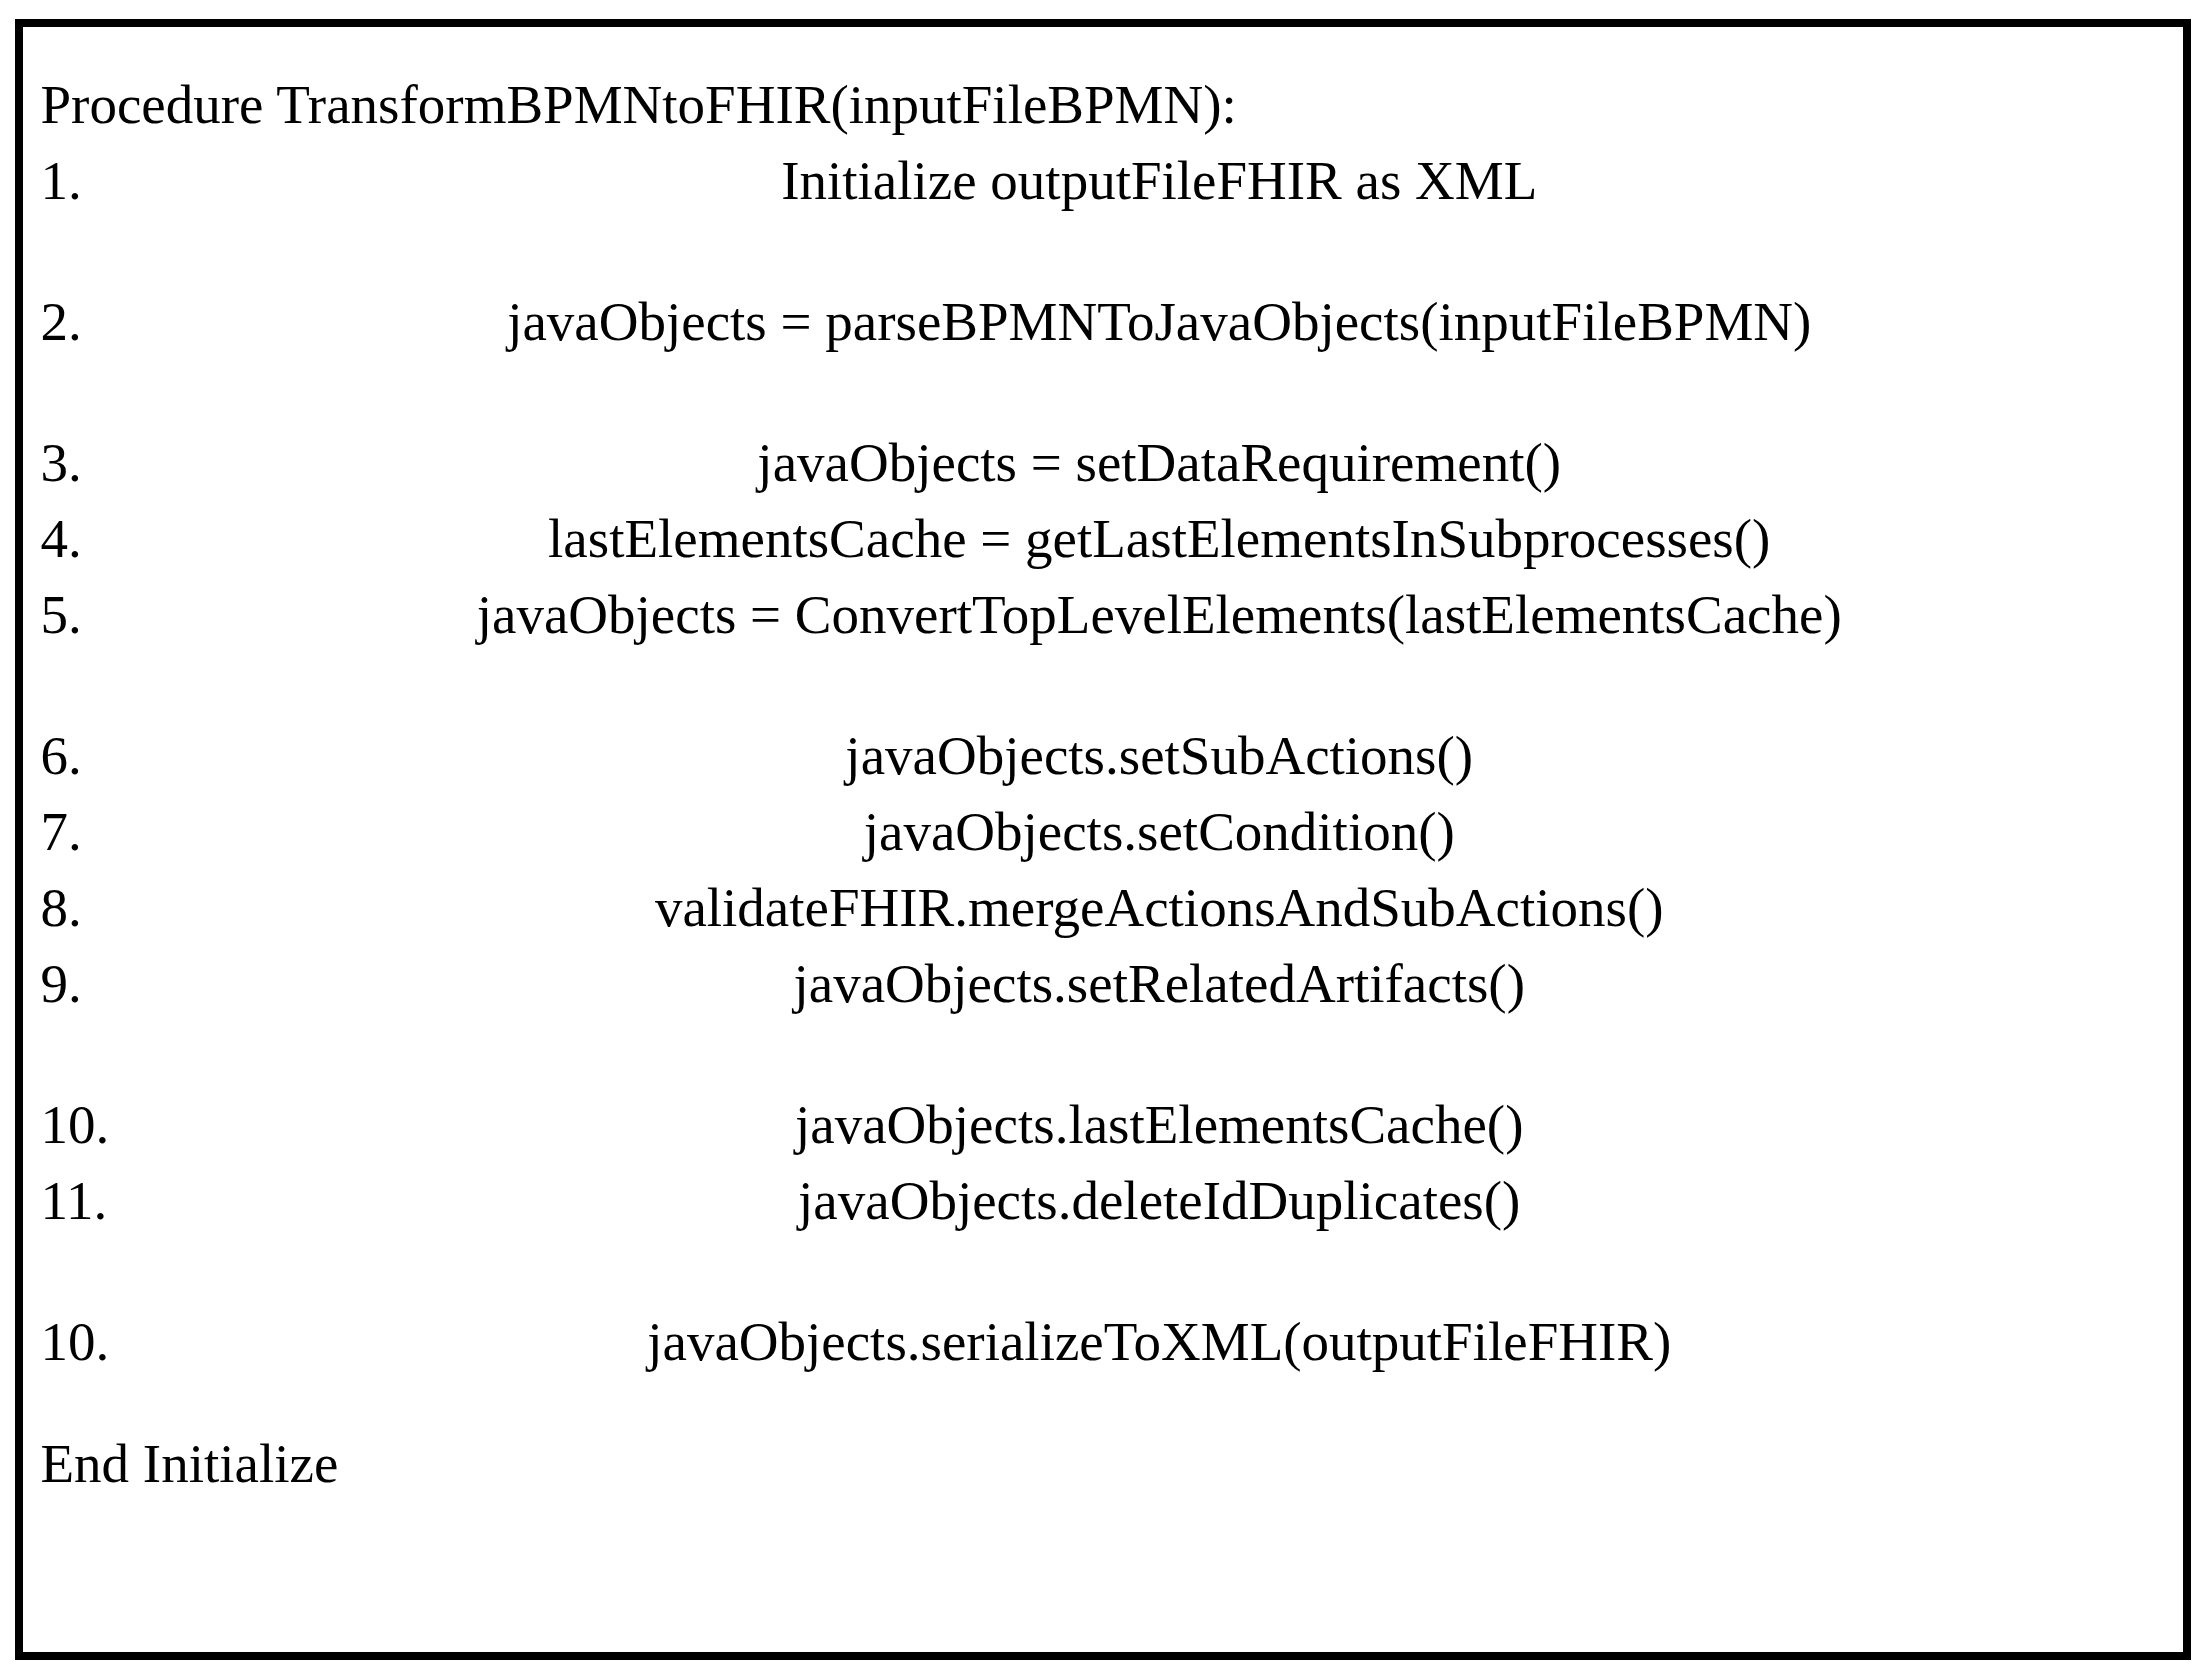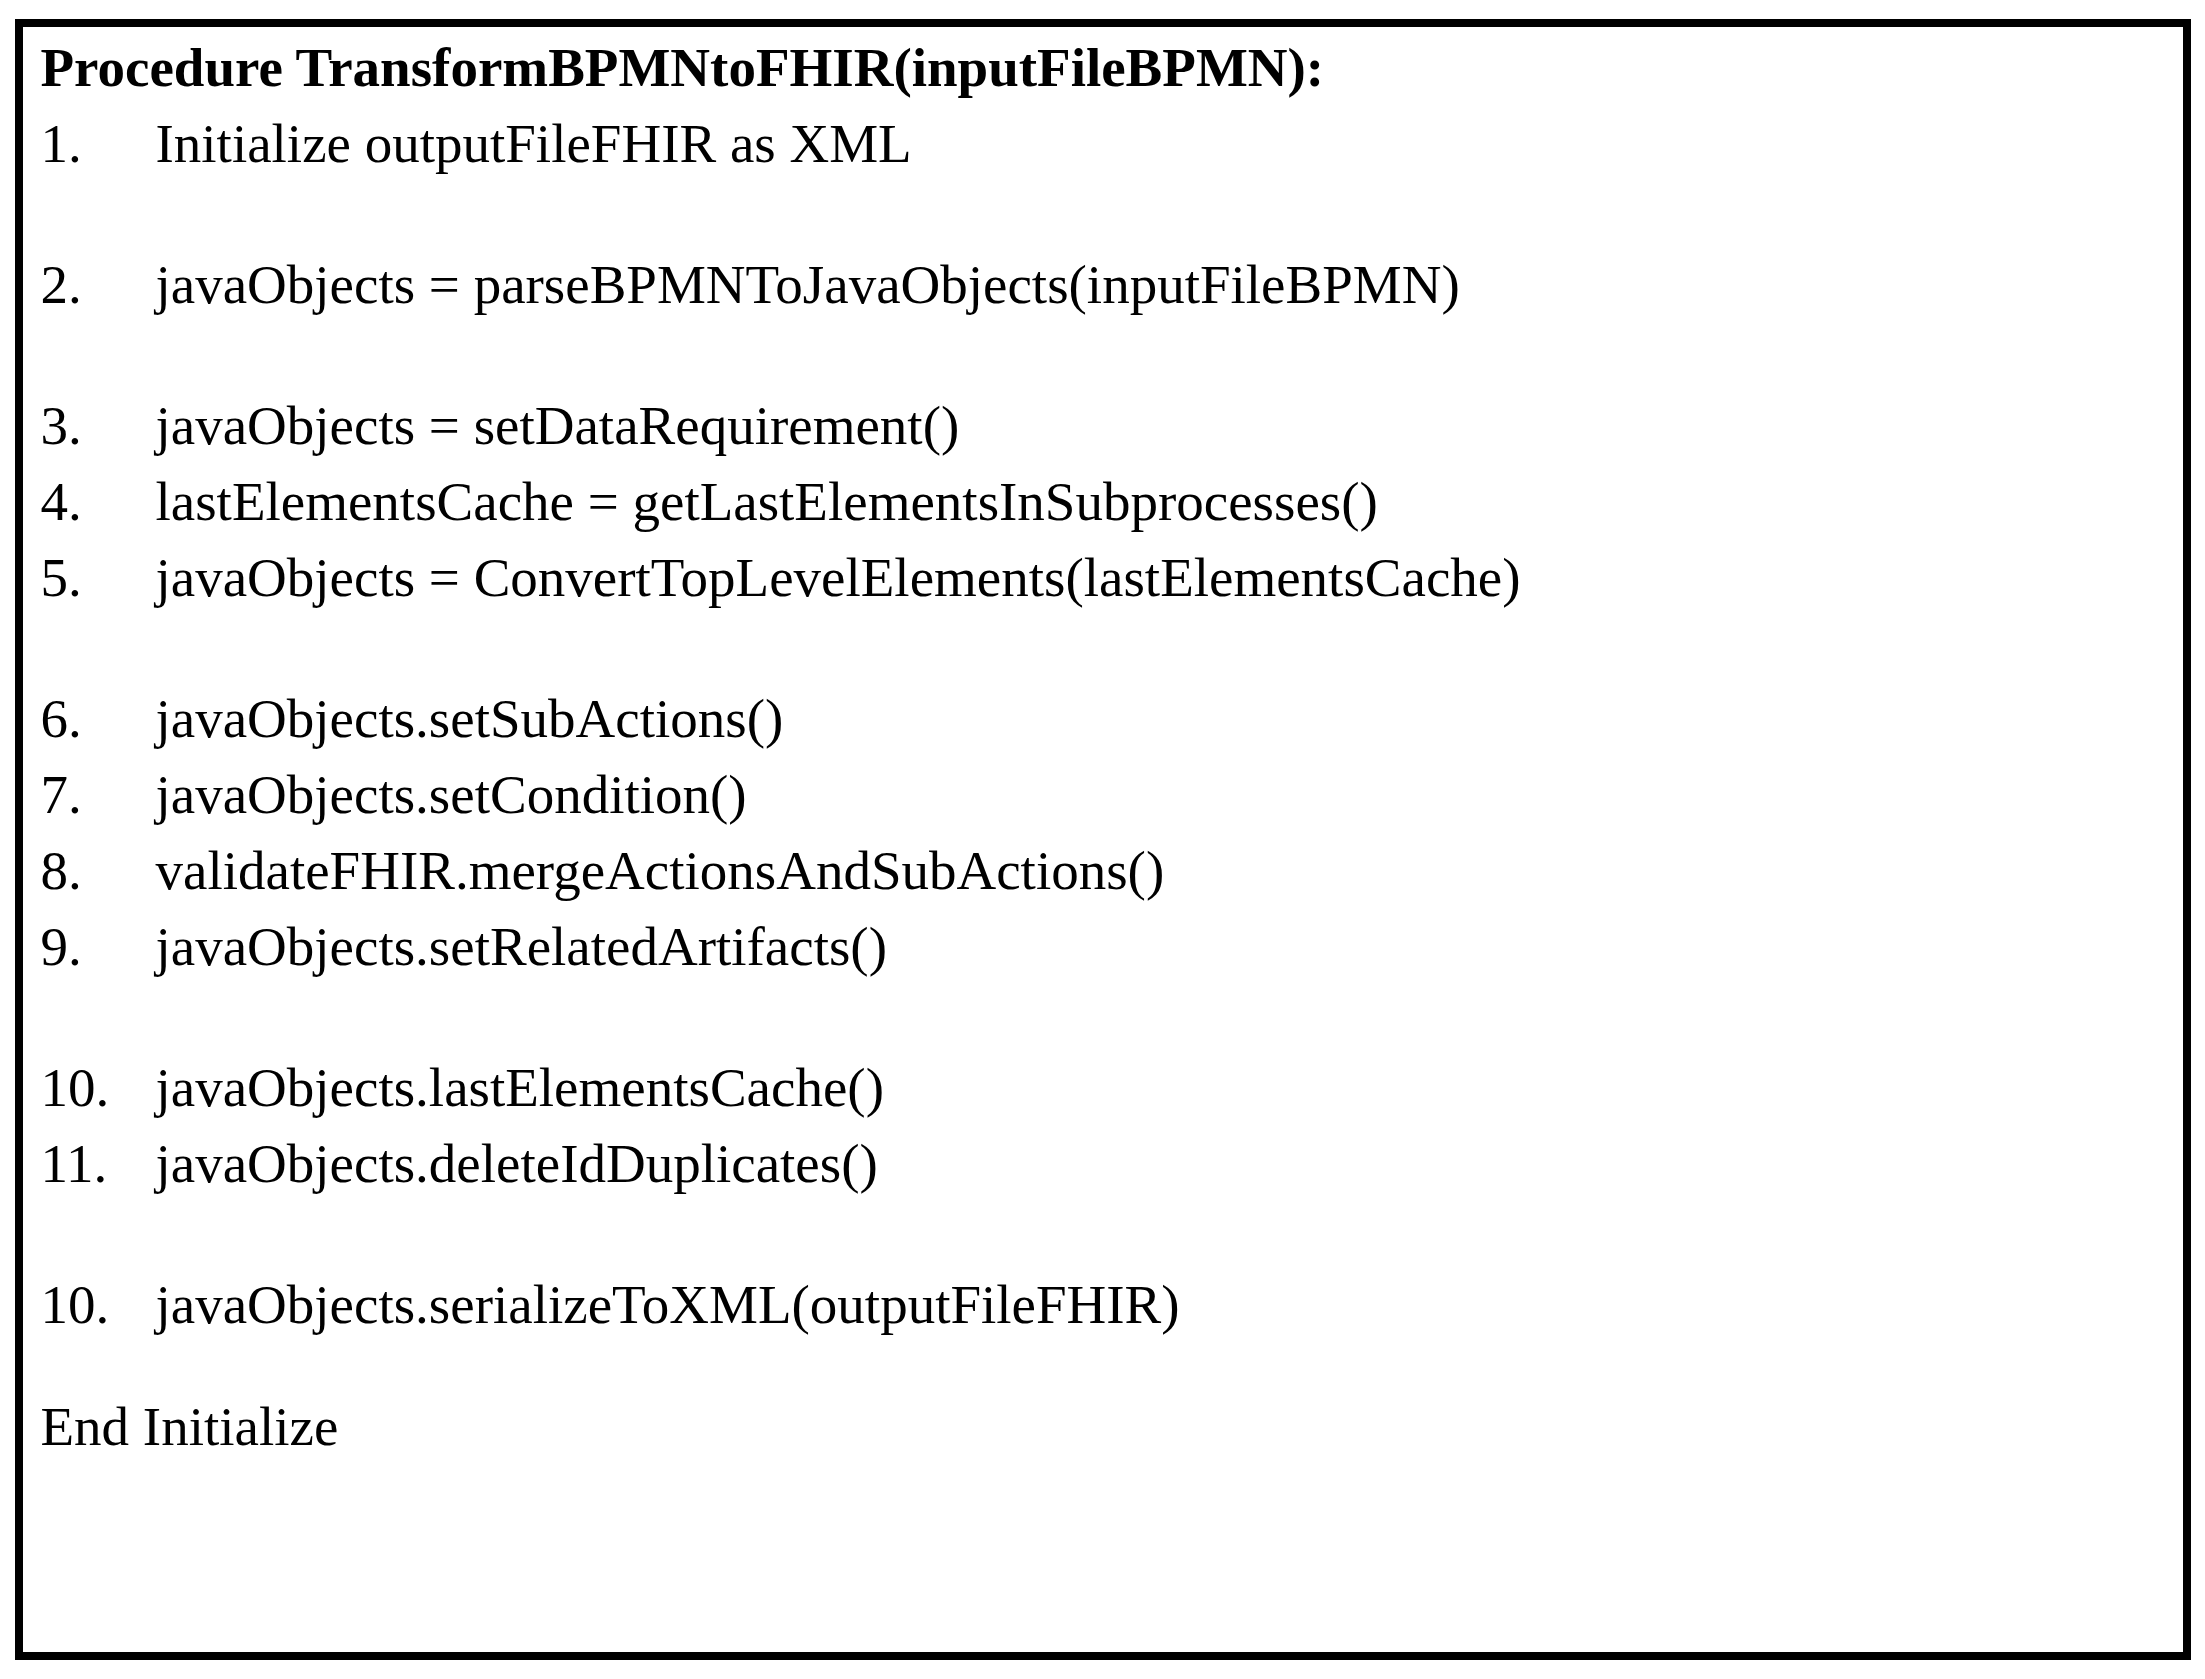--- a/index.html
+++ b/index.html
@@ -25,32 +25,34 @@
     background: #ffffff;
     padding: 2.7px 20px 0 17.5px;
     overflow: hidden;
   }
   .line {
     font-size: 55px;
     line-height: 76px;
     white-space: nowrap;
   }
   .title {
-    font-weight: bold;
+    font-weight: normal;
+    margin-top: 37px;
   }
   .step {
     display: flex;
     align-items: baseline;
   }
   .num {
     flex: 0 0 115px;
     width: 115px;
   }
   .txt {
     flex: 1 1 auto;
+    text-align: center;
   }
   .spacer {
     height: 65px;
   }
   .spacer-sm {
     height: 46px;
   }
 </style>
 </head>
 <body>

